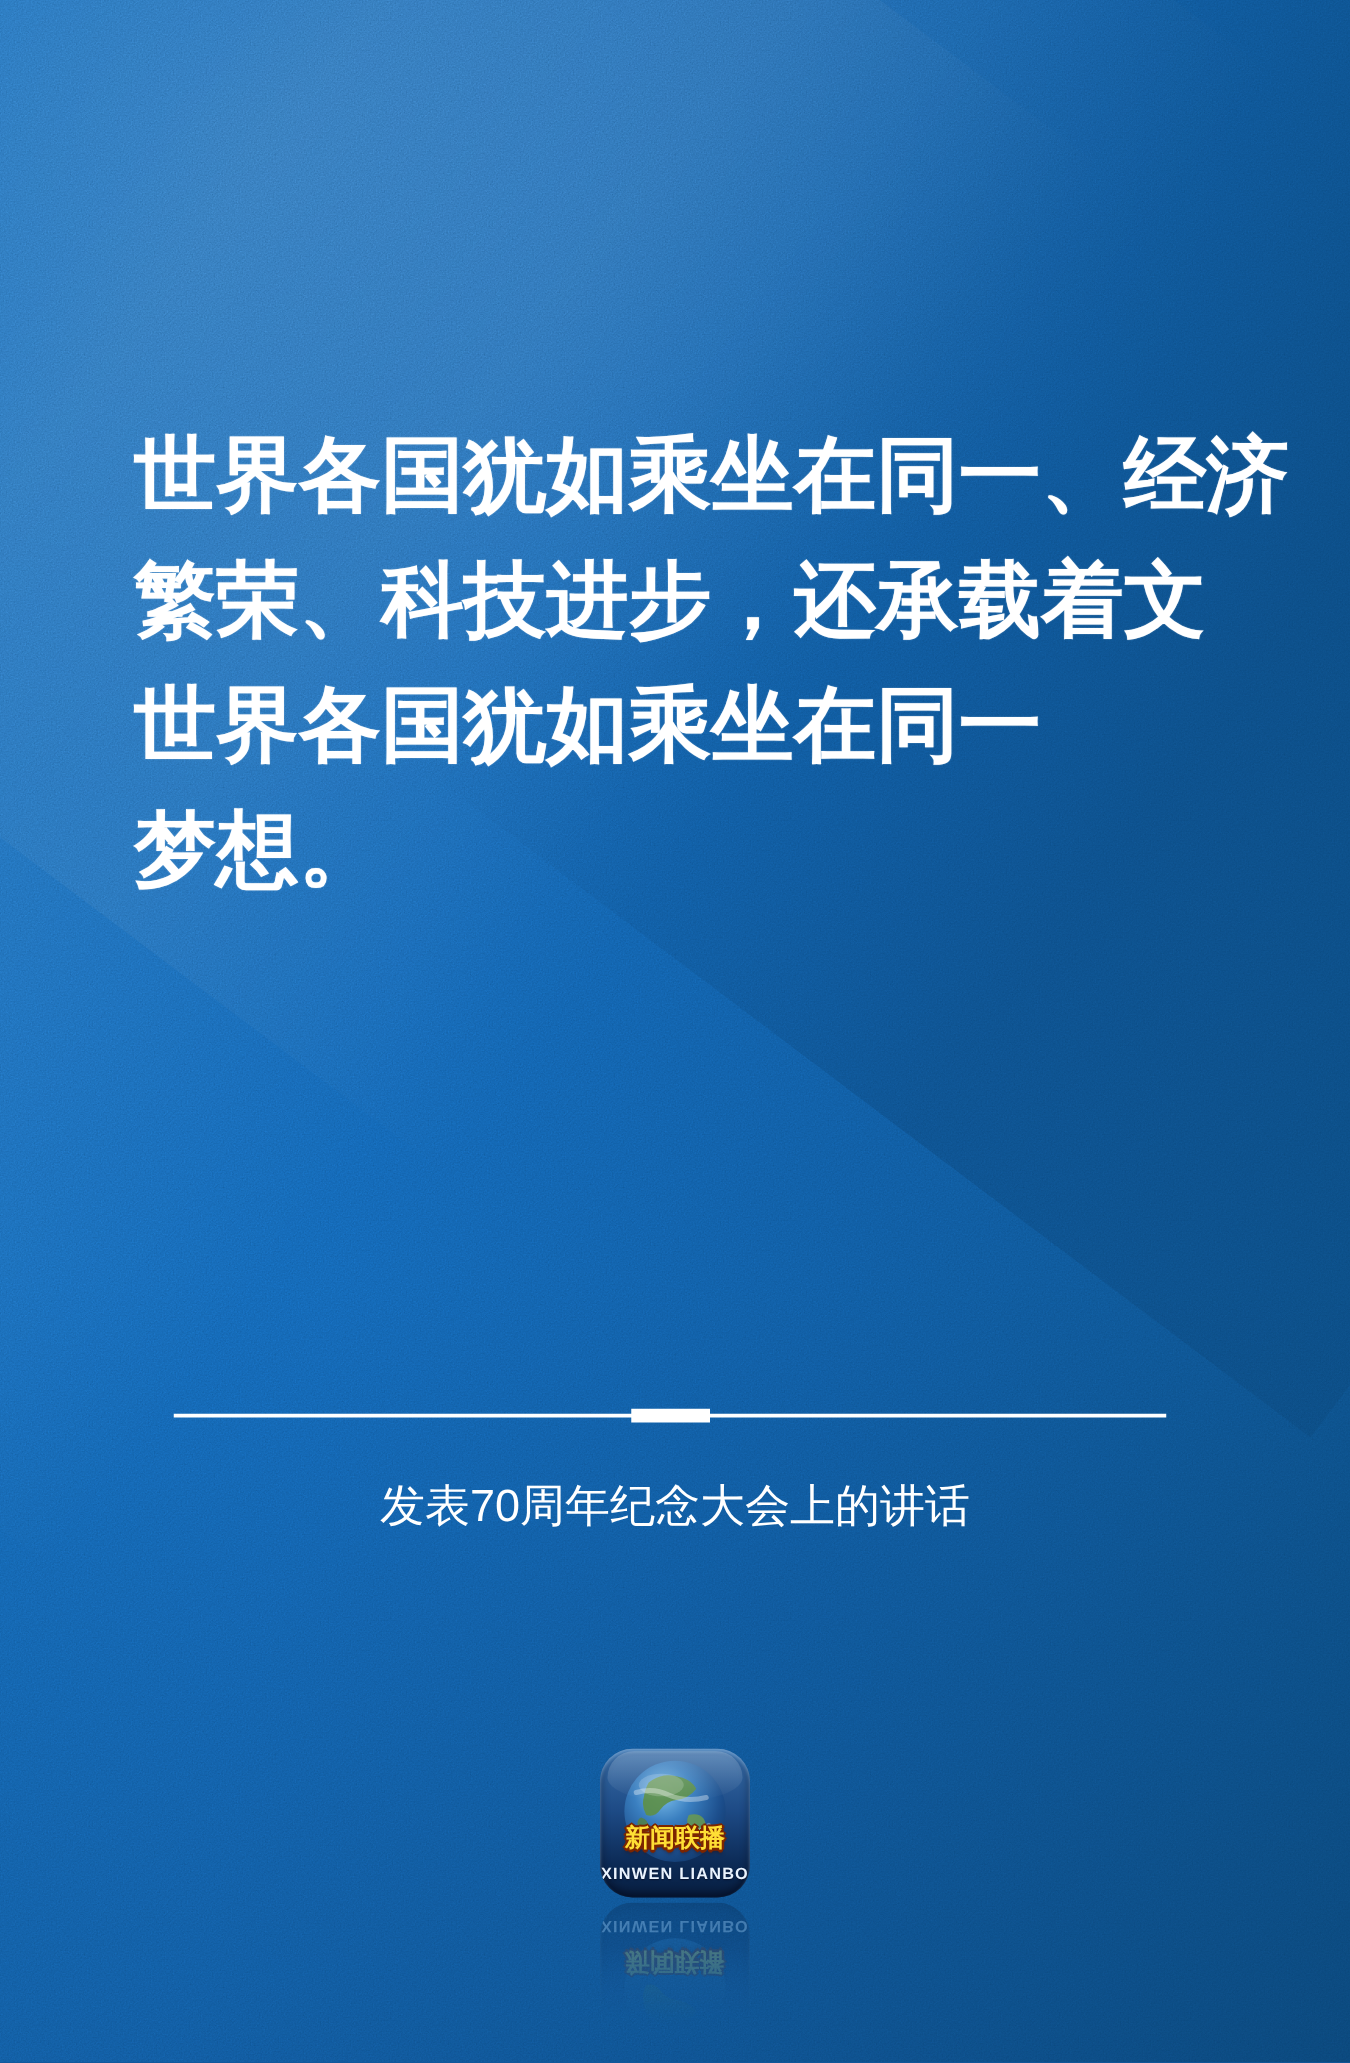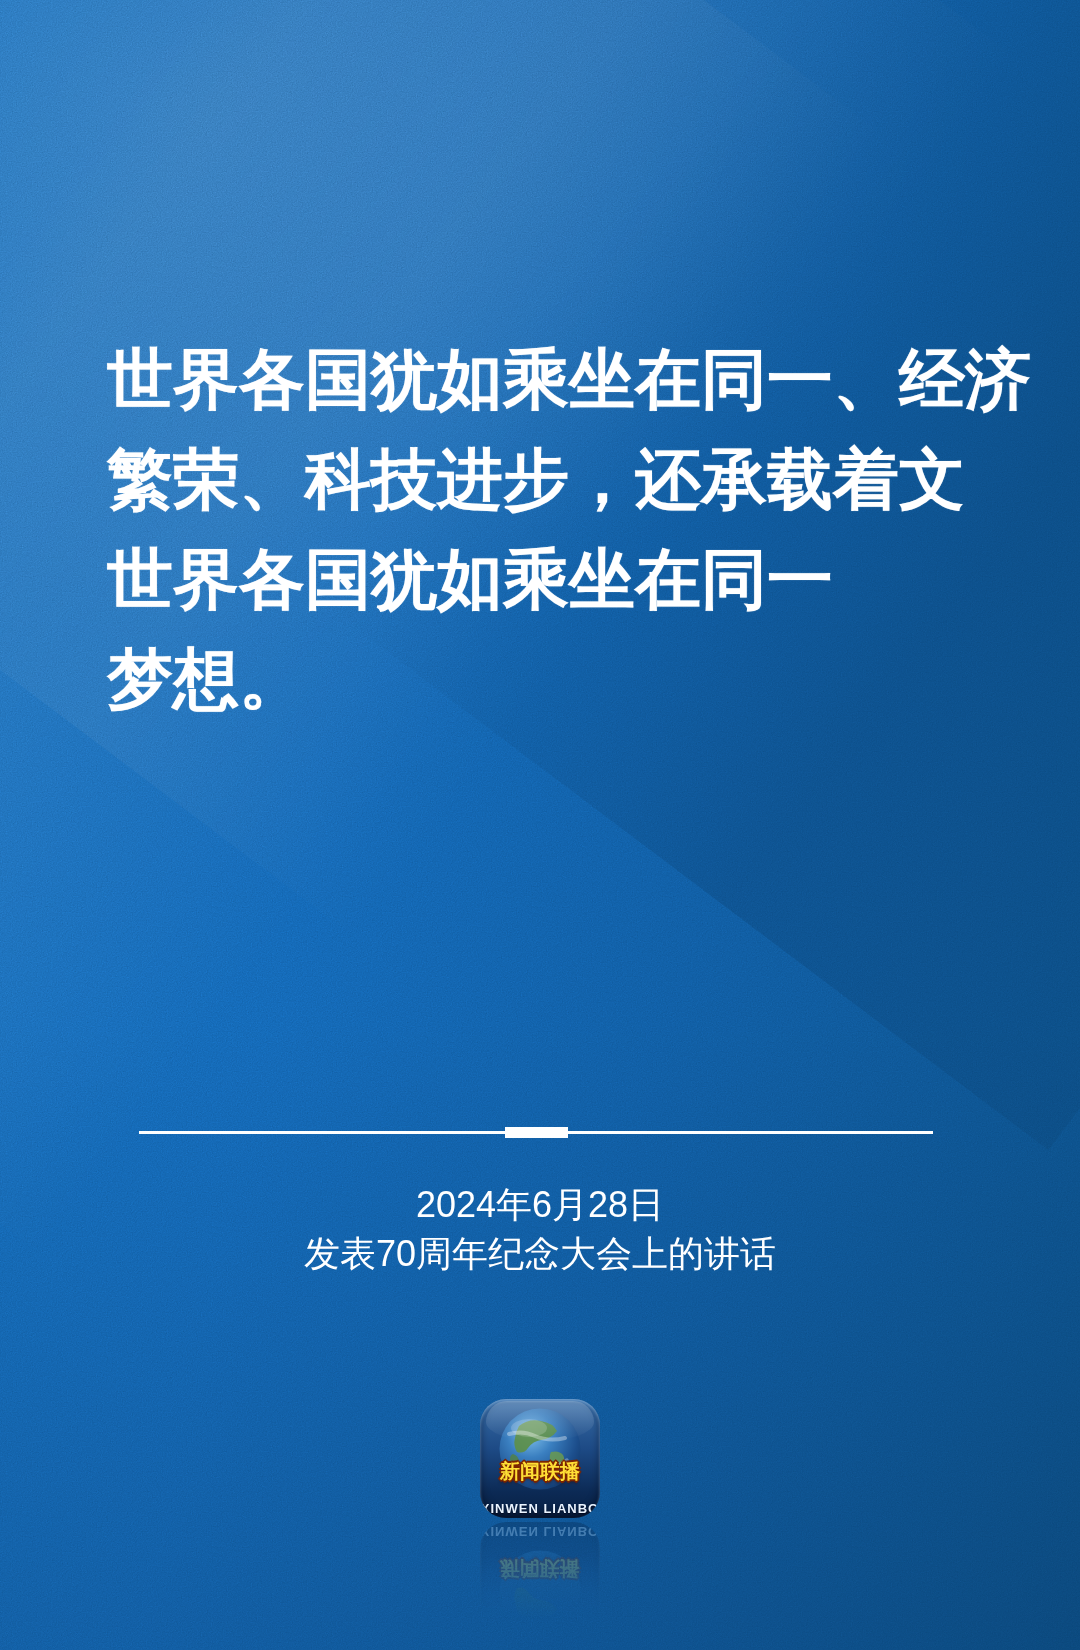--- a/index.html
+++ b/index.html
@@ -148,21 +148,21 @@
     color: #ffdf35;
     letter-spacing: 0px;
     text-shadow:
       -2px 0 #7c2500, 2px 0 #7c2500, 0 -2px #7c2500, 0 2px #7c2500,
       -1px -1px #7c2500, 1px 1px #7c2500, -1px 1px #7c2500, 1px -1px #7c2500,
       0 3px 3px rgba(50,10,0,0.55);
   }
   .logo-subtitle {
     position: absolute;
     left: 0;
-    top: 103px;
+    top: 93px;
     width: 100%;
     text-align: center;
     font-size: 13px;
     line-height: 14px;
     font-weight: 700;
     color: #eaf4ff;
     letter-spacing: 1px;
     text-shadow: 0 1px 1px rgba(0,0,20,0.6);
   }
   .logo-reflection {
@@ -197,21 +197,20 @@
     <div class="quote-line">繁荣、科技进步，还承载着文</div>
     <div class="quote-line">世界各国犹如乘坐在同一</div>
     <div class="quote-line">梦想。</div>
   </div>
 
   <div class="divider">
     <div class="divider-bar"></div>
   </div>
 
   <div class="attribution">
-    <div>2024年6月28日</div>
     <div>发表70周年纪念大会上的讲话</div>
   </div>
 
   <div class="logo-wrap">
 
     <div class="logo-icon">
       <svg class="globe" xmlns="http://www.w3.org/2000/svg" viewBox="0 0 82 82" width="82" height="82">
         <defs>
           <radialGradient id="oceanGrad" cx="38%" cy="32%" r="75%">
             <stop offset="0%" stop-color="#7fc0ec"></stop>

